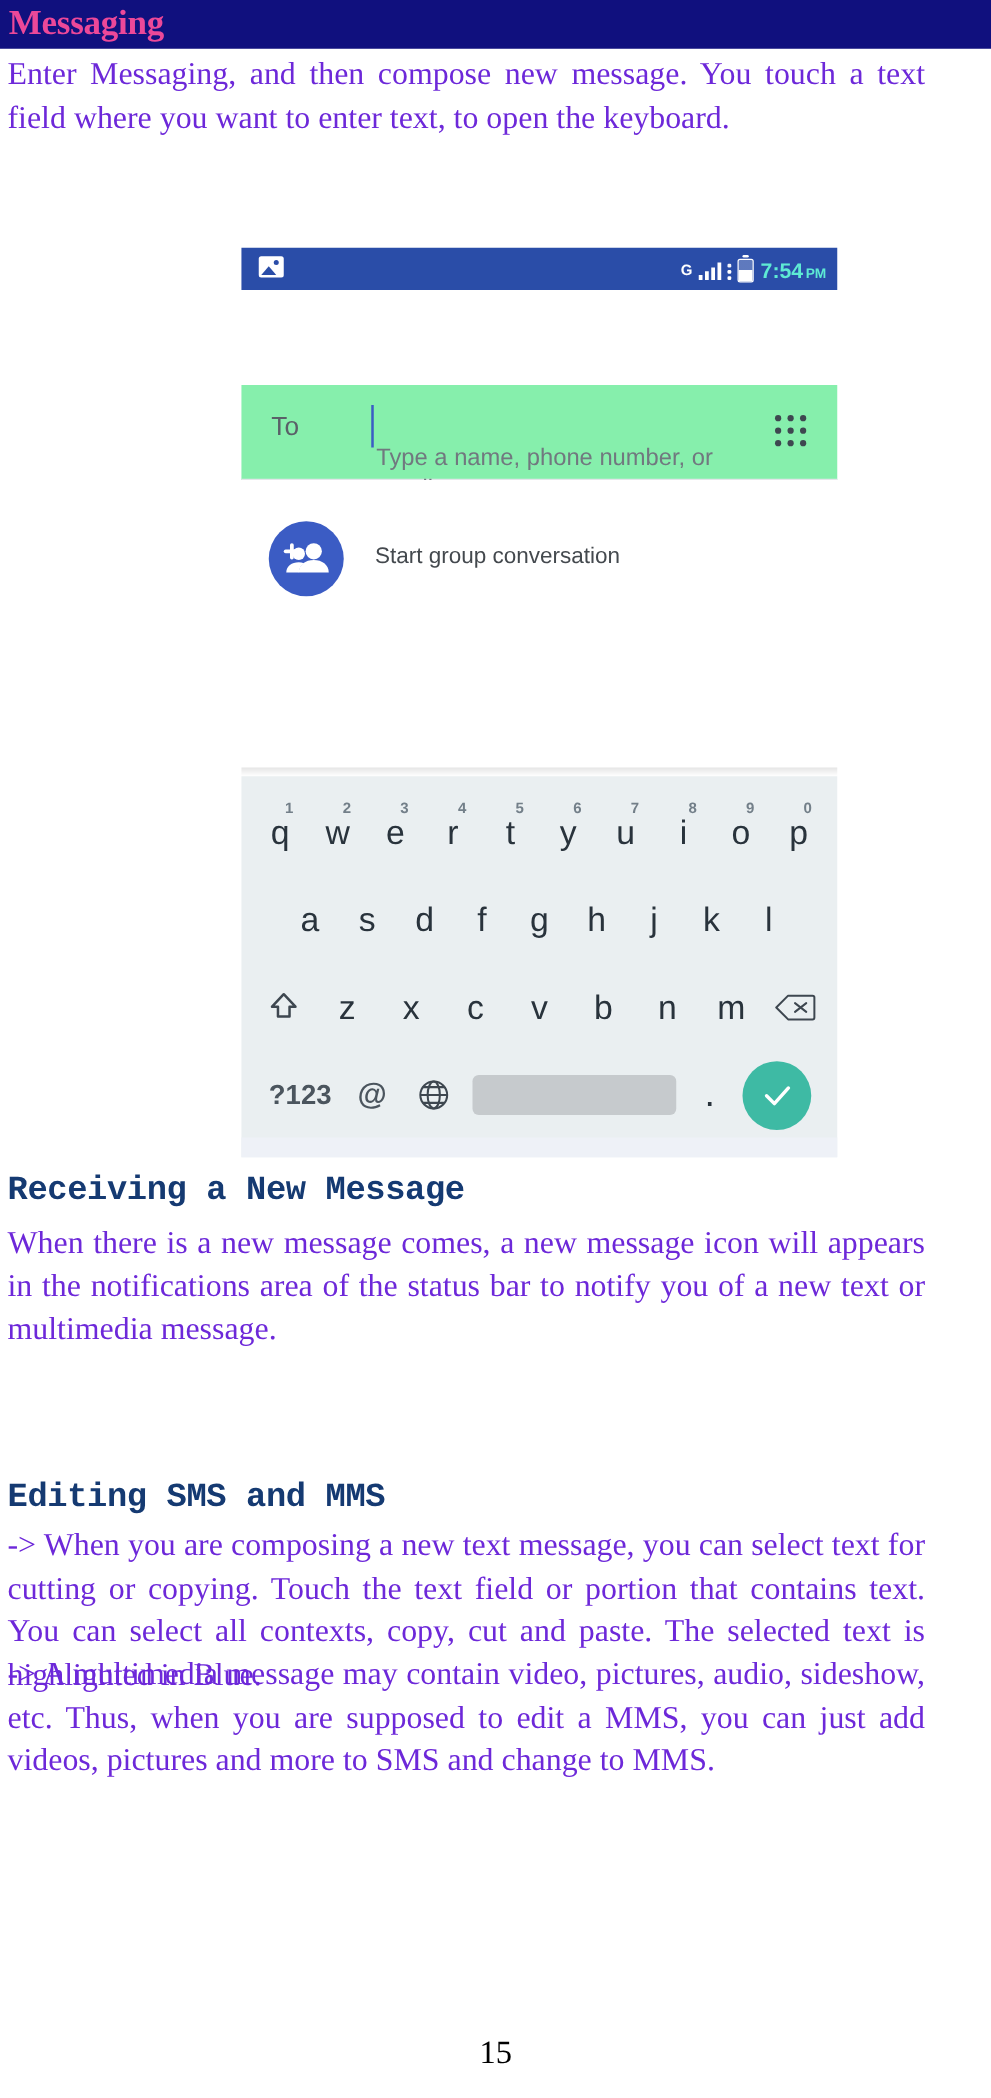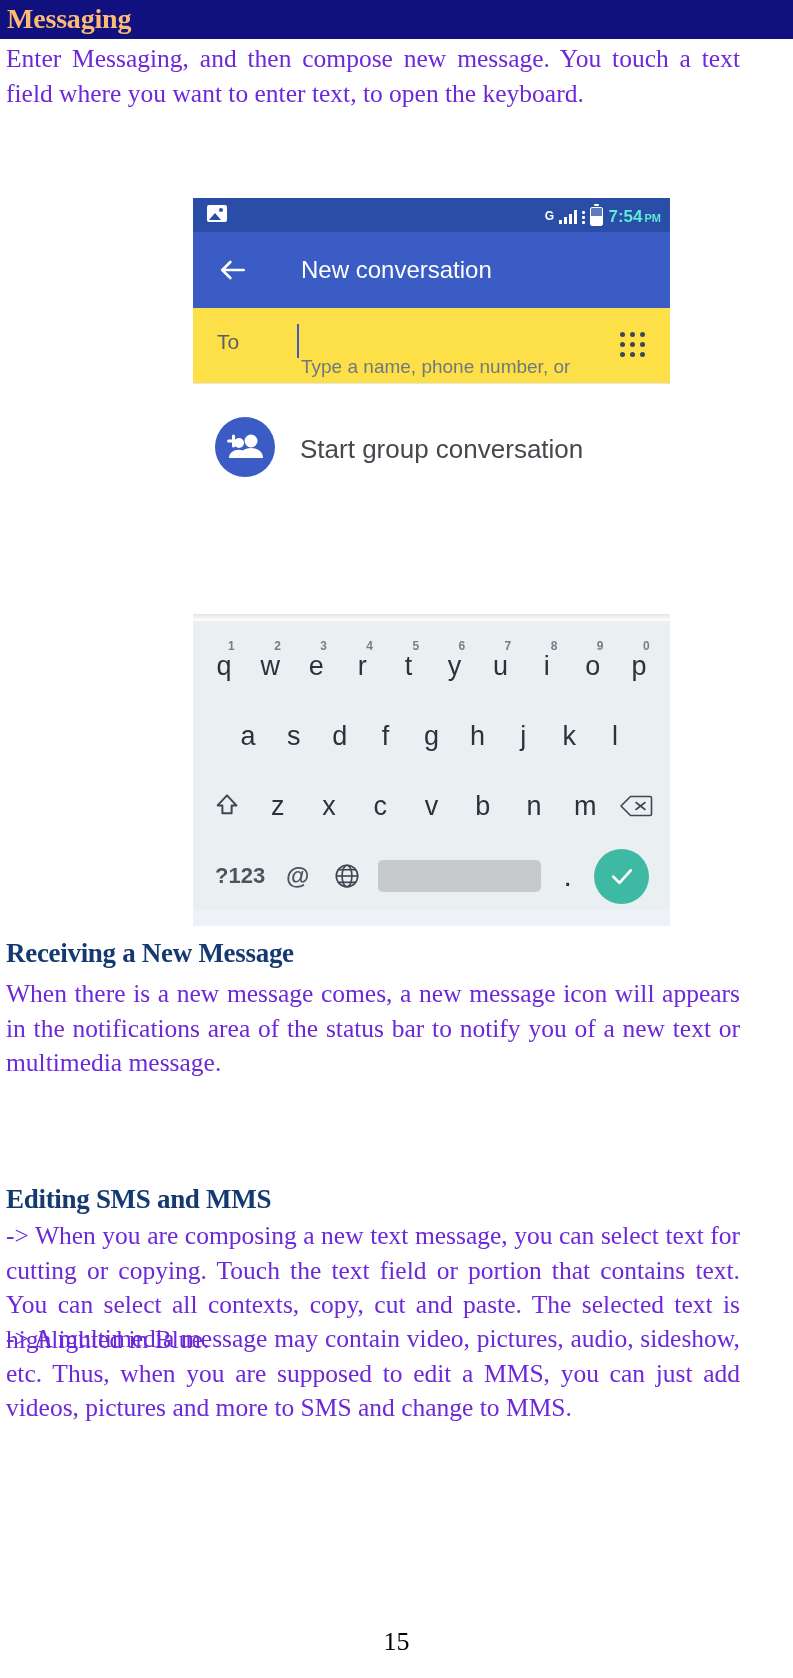--- a/index.html
+++ b/index.html
@@ -32,41 +32,41 @@
     background: #10107e;
   }
   .title-bar .title-text {
     position: absolute;
     left: 7px;
     top: 1px;
     font-family: "Liberation Serif", serif;
     font-weight: bold;
     font-size: 28px;
     line-height: 36px;
-    color: #fdba74;
+    color: #ec4899;
     letter-spacing: -0.2px;
   }
 
   .para {
     position: absolute;
     left: 6px;
     width: 734px;
     font-family: "Liberation Serif", serif;
     font-size: 25.5px;
     line-height: 34.5px;
     text-align: justify;
     text-justify: inter-word;
     color: #6d28d9;
   }
 
   .heading {
     position: absolute;
     left: 6px;
     width: 734px;
-    font-family: Liberation Serif, serif;
+    font-family: Liberation Mono, monospace;
     font-weight: bold;
     font-size: 27px;
     line-height: 34px;
     color: #153a72;
     letter-spacing: -0.3px;
   }
 
   .page-number {
     position: absolute;
     left: 0;
@@ -239,21 +239,21 @@
     color: #ffffff;
     line-height: 30px;
   }
 
   
   .to-row {
     position: absolute;
     left: 0; top: 110px;
     width: 477px;
     height: 75px;
-    background: #fde047;
+    background: #86efac;
     border-bottom: 1px solid #e3e5e9;
   }
   .to-label {
     position: absolute;
     left: 24px;
     top: 22px;
     font-family: "Liberation Sans", sans-serif;
     font-size: 21px;
     color: #5a6068;
   }
@@ -310,21 +310,21 @@
     width: 60px;
     height: 60px;
     border-radius: 50%;
     background: #3b5cc4;
   }
   .group-label {
     position: absolute;
     left: 107px;
     top: 50px;
     font-family: "Liberation Sans", sans-serif;
-    font-size: 26px;
+    font-size: 18px;
     color: #44494e;
   }
   .list-shadow {
     position: absolute;
     left: 0;
     top: 416px;
     width: 477px;
     height: 7px;
     background: linear-gradient(to bottom, rgba(0,0,0,.10), rgba(0,0,0,0));
   }
@@ -429,29 +429,20 @@
         <span class="signal-alt">
             <i></i>
             <i></i>
             <i></i>
           </span>
         <span class="battery"></span>
         <span class="clock"><span>7:54</span><span class="ampm">PM</span></span>
       </div>
     </div>
 
-    <div class="app-bar">
-      <div class="back-arrow">
-        <svg width="32" height="32" viewBox="0 0 24 24" fill="none" stroke="#ffffff" stroke-width="2" stroke-linecap="round" stroke-linejoin="round">
-          <line x1="20" y1="12" x2="4" y2="12"></line>
-          <polyline points="10,6 4,12 10,18"></polyline>
-        </svg>
-      </div>
-      <div class="app-bar-title">New conversation</div>
-    </div>
 
     <div class="to-row">
       <div class="to-label">To</div>
       <div class="to-caret"></div>
       <div class="to-placeholder" placeholder="Type a name, phone number, or email">Type a name, phone number, or email</div>
       <div class="dialpad-icon">
         <i></i>
           <i></i>
           <i></i>
           <i></i>

